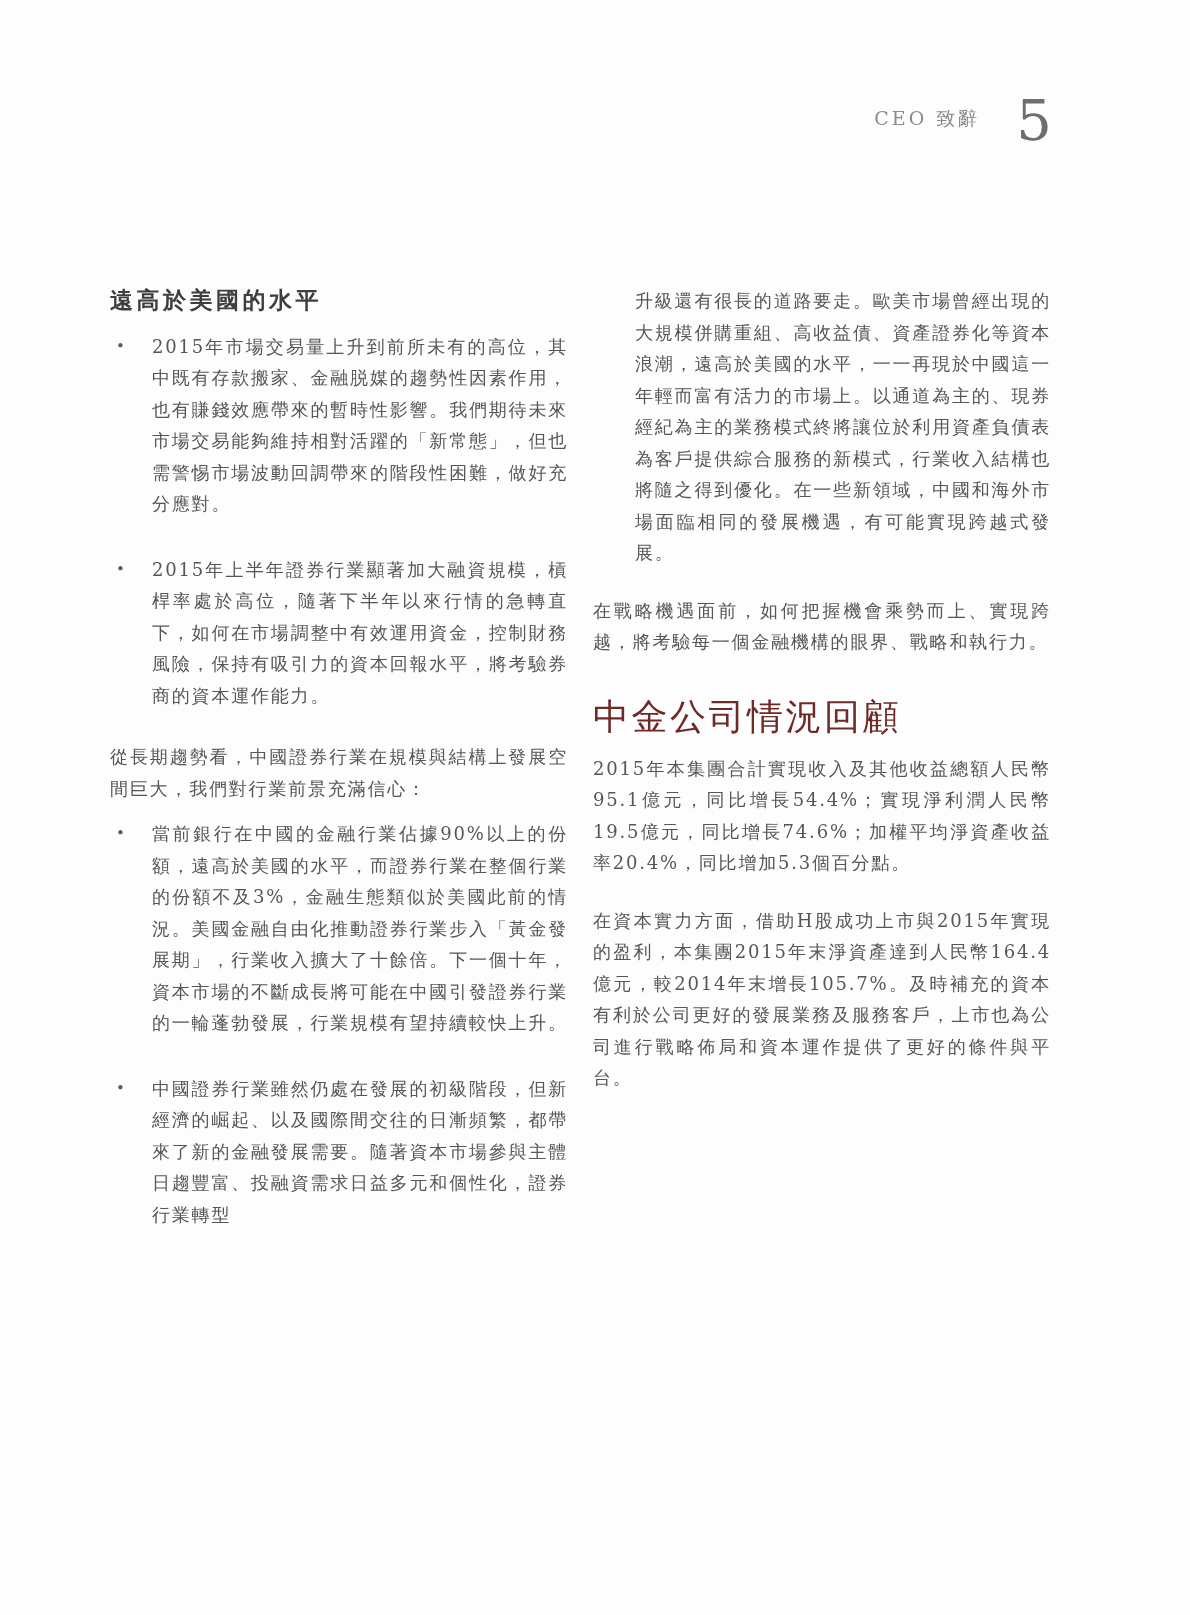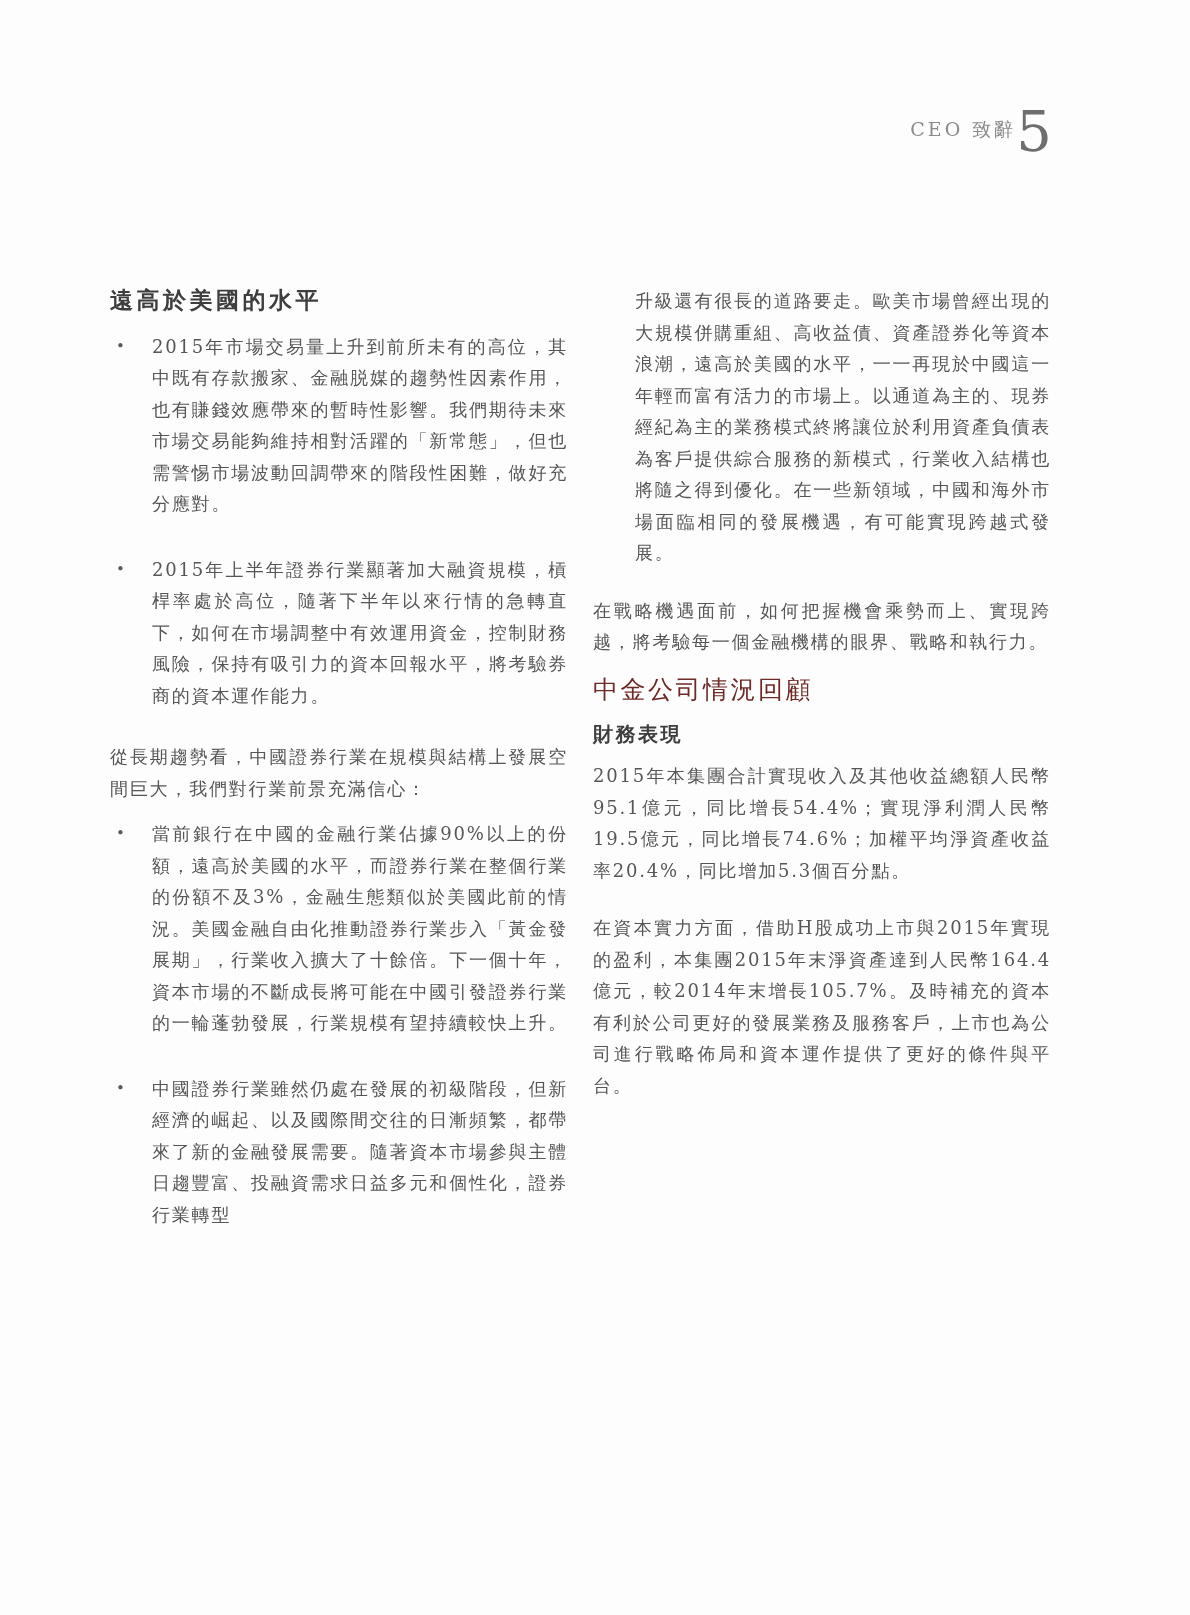--- a/index.html
+++ b/index.html
@@ -13,24 +13,25 @@
   }
   .page {
     position: absolute;
     inset: 0;
     background: #fdfdfd;
   }
 
   
   .page-header {
     position: absolute;
-    top: 104px;
+    top: 93px;
     right: 138px;
     display: flex;
     align-items: center;
+    gap: 36px;
   }
   .header-label {
     font-size: 19px;
     letter-spacing: 3px;
     color: #8b8b8b;
     padding-bottom: 4px;
   }
   .page-number {
     font-size: 56px;
     font-weight: 400;
@@ -77,21 +78,21 @@
     padding-left: 6px;
   }
   .bullet-text { flex: 1; }
 
   .continuation {
     margin-left: 42px;
     margin-bottom: 26px;
   }
 
   h1.red-title {
-    font-size: 25px;
+    font-size: 36px;
     font-weight: 400;
     color: #6e2a27;
     letter-spacing: 2.5px;
     line-height: 1.25;
     margin-top: 2px;
     margin-bottom: 14px;
     text-align: left;
   }
   h3.sub-title {
     font-size: 20px;
@@ -135,24 +136,23 @@
 
     <div class="bullet-item">
       <span class="bullet-marker">•</span>
       <span class="bullet-text">中國證券行業雖然仍處在發展的初級階段，但新經濟的崛起、以及國際間交往的日漸頻繁，都帶來了新的金融發展需要。隨著資本市場參與主體日趨豐富、投融資需求日益多元和個性化，證券行業轉型</span>
     </div>
   </div>
 
   <div class="column col-right">
     <p class="para continuation">升級還有很長的道路要走。歐美市場曾經出現的大規模併購重組、高收益債、資產證券化等資本浪潮，遠高於美國的水平，一一再現於中國這一年輕而富有活力的市場上。以通道為主的、現券經紀為主的業務模式終將讓位於利用資產負債表為客戶提供綜合服務的新模式，行業收入結構也將隨之得到優化。在一些新領域，中國和海外市場面臨相同的發展機遇，有可能實現跨越式發展。</p>
 
-    <p class="para" style="margin-bottom:16px;">在戰略機遇面前，如何把握機會乘勢而上、實現跨越，將考驗每一個金融機構的眼界、戰略和執行力。</p>
+    <p class="para" style="margin-bottom:36px;">在戰略機遇面前，如何把握機會乘勢而上、實現跨越，將考驗每一個金融機構的眼界、戰略和執行力。</p>
 
     <h1 class="red-title">中金公司情況回顧</h1>
 
-    <h3 class="sub-title">財務表現</h3>
 
     <p class="para" style="margin-bottom:26px;">2015年本集團合計實現收入及其他收益總額人民幣95.1億元，同比增長54.4%；實現淨利潤人民幣19.5億元，同比增長74.6%；加權平均淨資產收益率20.4%，同比增加5.3個百分點。</p>
 
     <p class="para">在資本實力方面，借助H股成功上市與2015年實現的盈利，本集團2015年末淨資產達到人民幣164.4億元，較2014年末增長105.7%。及時補充的資本有利於公司更好的發展業務及服務客戶，上市也為公司進行戰略佈局和資本運作提供了更好的條件與平台。</p>
   </div>
 
 </div>
 
 </body></html>

